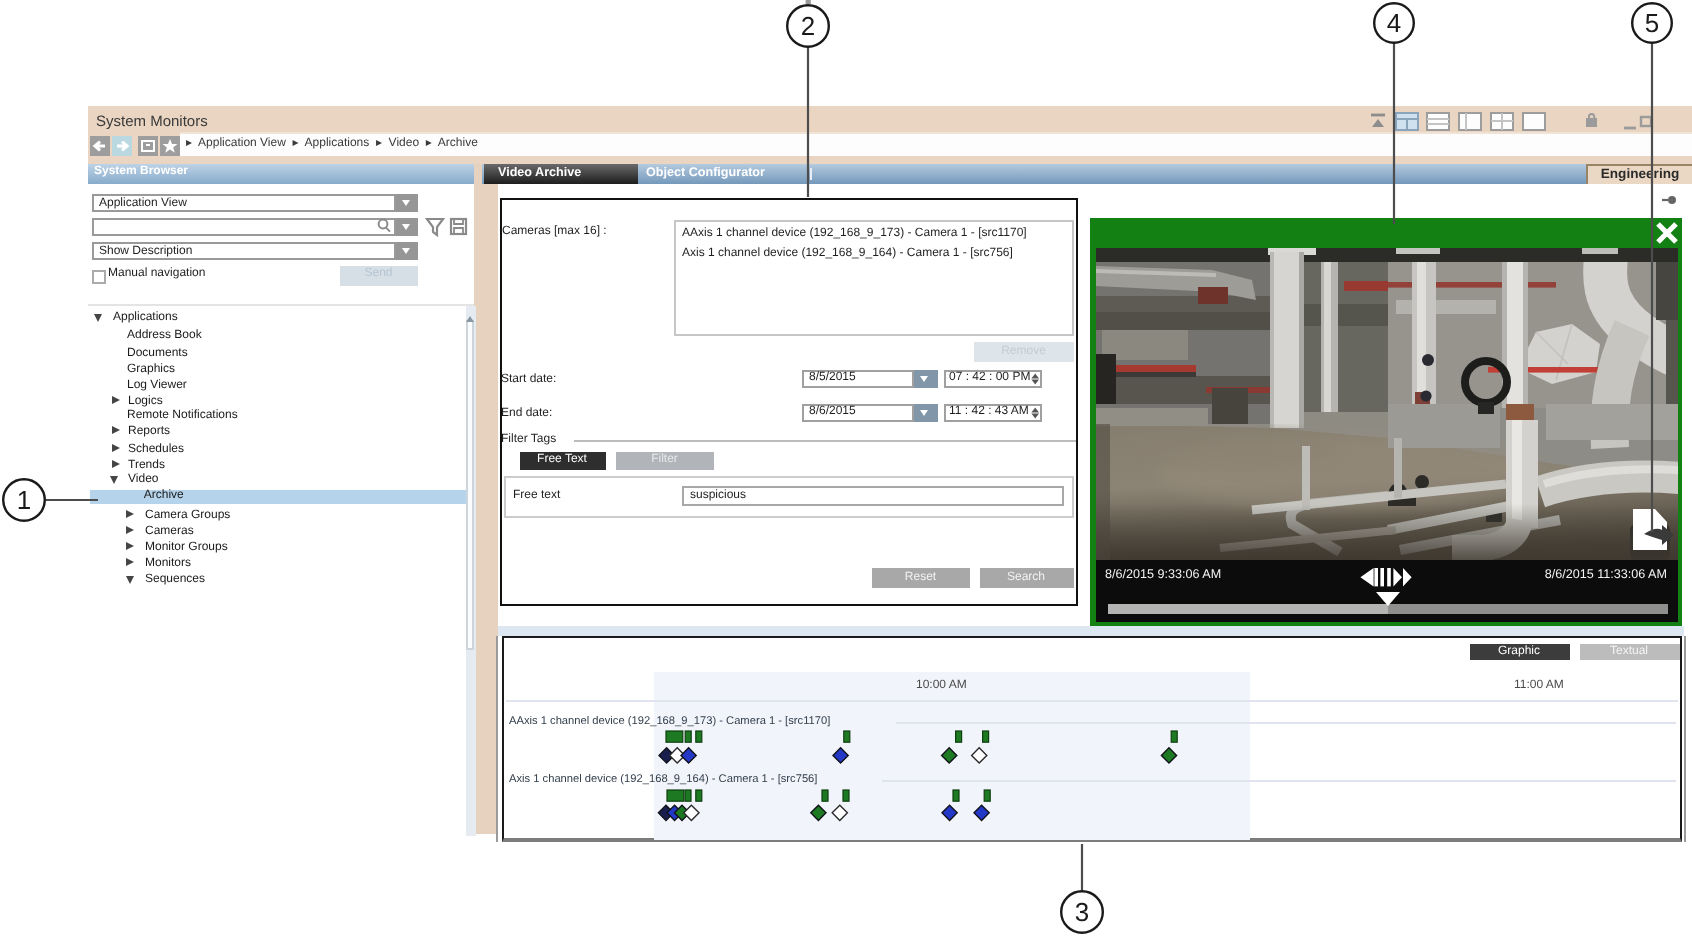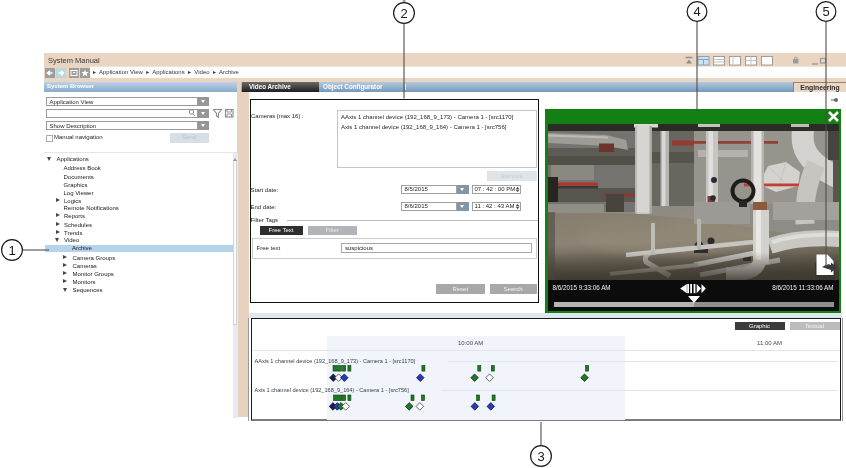--- a/index.html
+++ b/index.html
@@ -66,21 +66,21 @@
 #btn-textual{left:789.5px;top:321.5px;width:50px;height:8.7px;background:#bcbcbc;color:#f5f5f5;line-height:8.7px;}
 .tlh{position:absolute;top:339.5px;font-size:6px;color:#4a4a4a;}
 .tlline{position:absolute;height:1px;background:#dfe4ee;}
 .tllabel{position:absolute;font-size:5.6px;color:#33404d;white-space:nowrap;}
 </style>
 </head>
 <body>
 <div id="page">
 
   <div id="titlebar" class="abs"></div>
-  <div class="abs" style="left:48px;top:55.5px;font-size:7.5px;color:#3a3a3a;">System Manual</div>
+  <div class="abs" style="left:48px;top:55.5px;font-size:7.5px;color:#3a3a3a;">System Monitors</div>
   <div id="crumbrow" class="abs"></div>
   <div id="crumbfield" class="abs"></div>
   <div id="tanstrip" class="abs"></div>
   <div id="vstrip" class="abs"></div>
 
   <div class="navbtn" style="left:45px;">
       <svg width="10" height="10">
         <path d="M7.5 5 H3.2 M5 2.8 L2.5 5 L5 7.2" stroke="#fff" stroke-width="1.6" fill="none"></path>
       </svg>
     </div>

